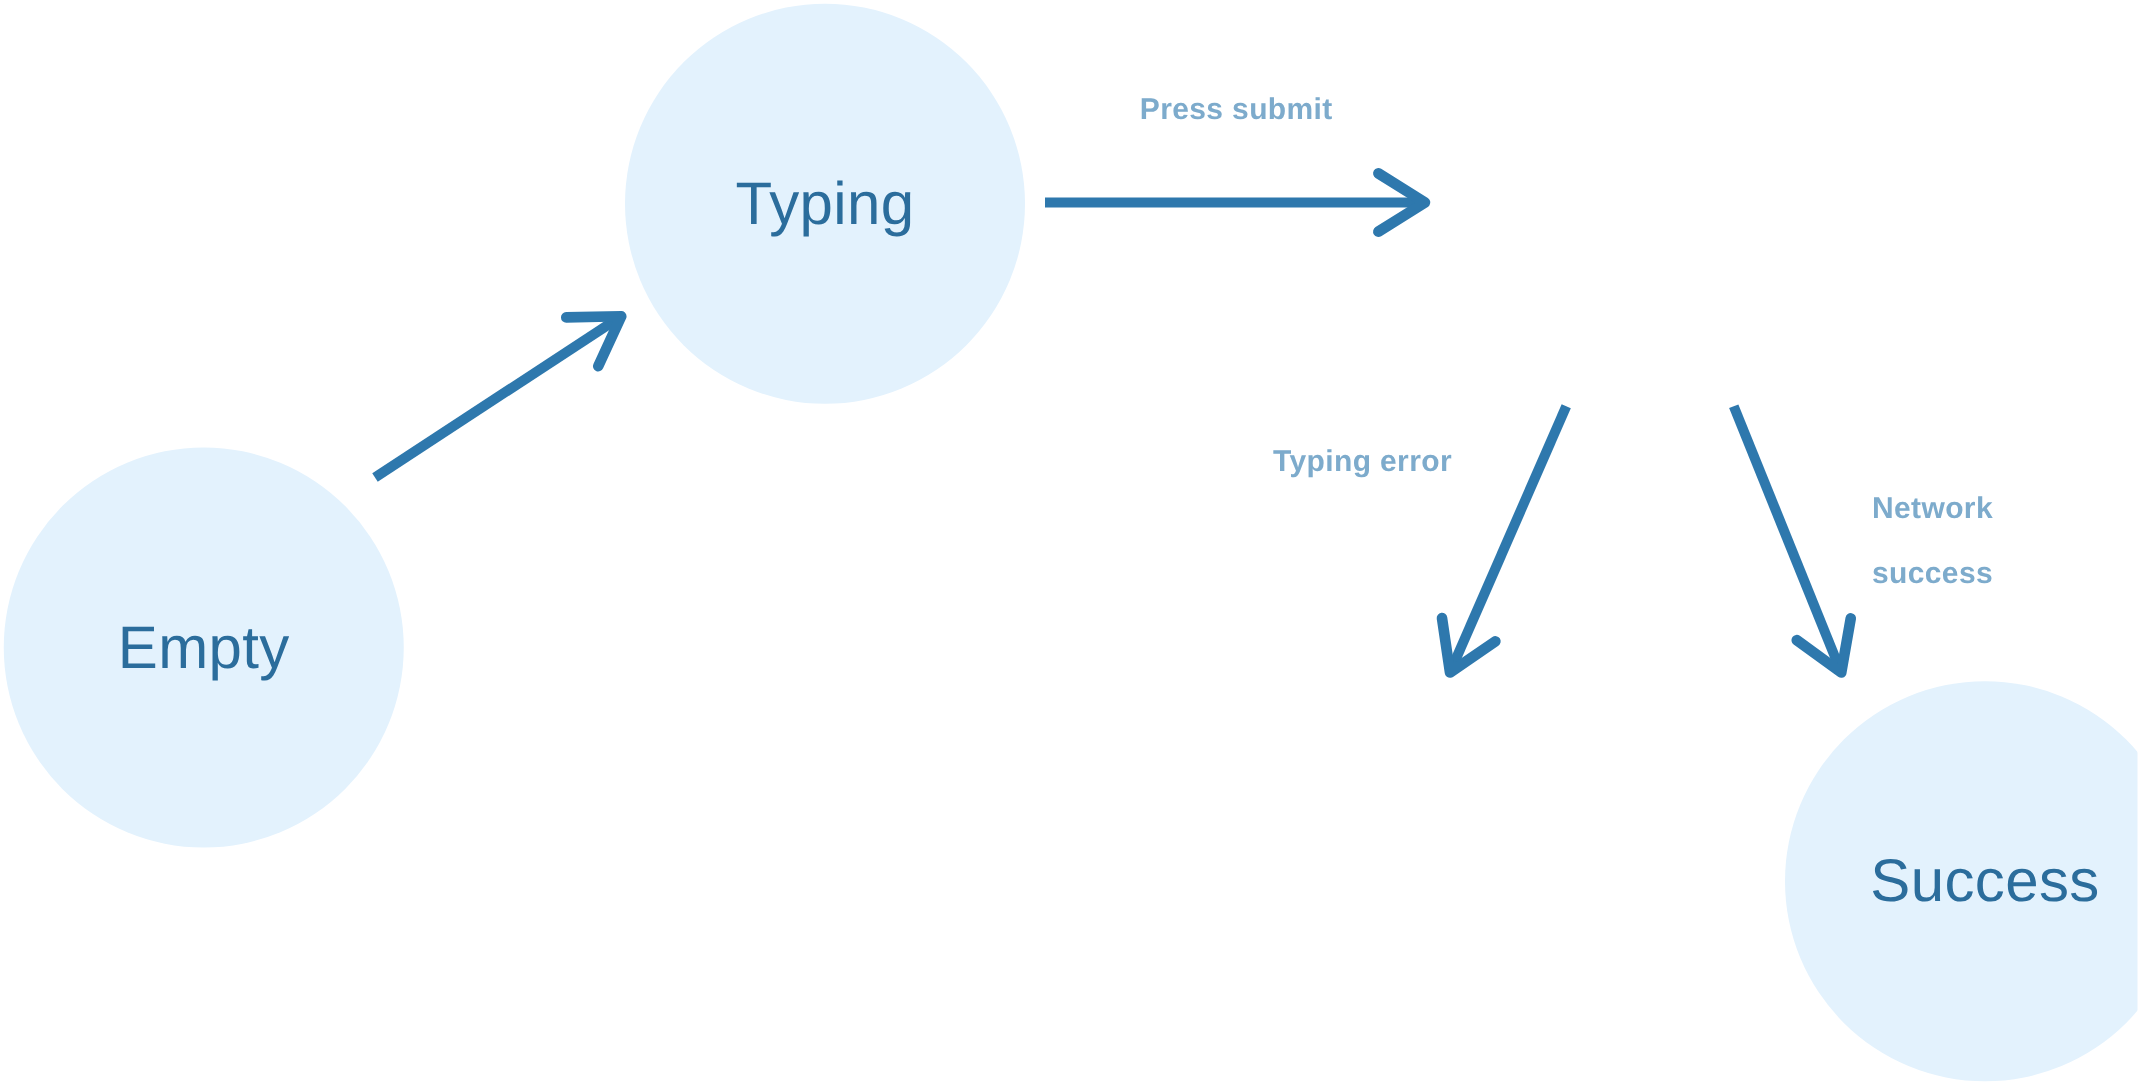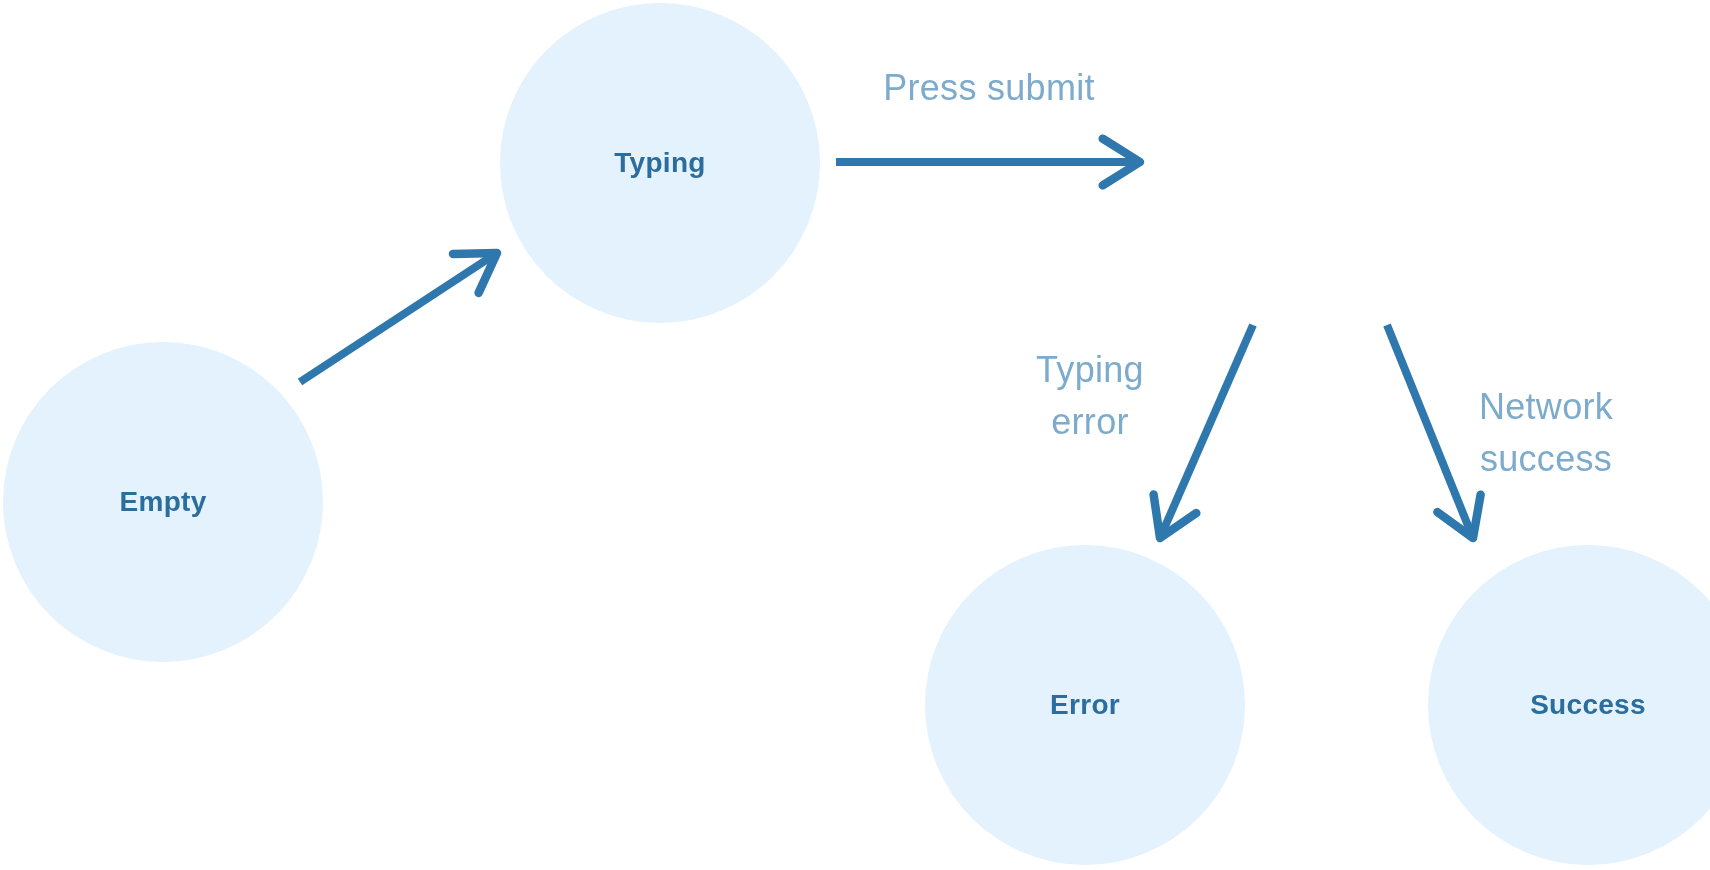--- a/index.html
+++ b/index.html
@@ -19,30 +19,30 @@
     width: 320px;
     height: 320px;
     border-radius: 50%;
     background: #e3f2fd;
     display: flex;
     align-items: center;
     justify-content: center;
   }
   .node-label {
     color: #2b6d9c;
-    font-size: 28px;
-    font-weight: 700;
+    font-size: 48px;
+    font-weight: 400;
     letter-spacing: 0.3px;
     text-align: center;
   }
   .edge-label {
     position: absolute;
     color: #7dabcc;
-    font-size: 36px;
-    font-weight: 400;
+    font-size: 24px;
+    font-weight: 700;
     line-height: 52px;
     letter-spacing: 0.3px;
     text-align: center;
   }
   .edge-label.nowrap { white-space: nowrap; }
   svg.arrows {
     position: absolute;
     left: 0;
     top: 0;
     pointer-events: none;
@@ -81,32 +81,29 @@
       <path class="shaft" d="M1253 325 L1160 538"></path>
       <path class="head" d="M1153.6 494.5 L1160 538 L1196.3 513.1"></path>
     </g>
 
     <g>
       <path class="shaft" d="M1387 325 L1473 538"></path>
       <path class="head" d="M1437.4 512.1 L1473 538 L1480.6 494.7"></path>
     </g>
   </svg>
 
-  <div class="node" style="left:3px; top:342px;">
+  <div class="node" style="left:3px; top:358px;">
     <span class="node-label">Empty</span>
   </div>
 
   <div class="node" style="left:500px; top:3px;">
     <span class="node-label">Typing</span>
   </div>
 
 
-  <div class="node" style="left:925px; top:545px;">
-    <span class="node-label">Error</span>
-  </div>
 
   <div class="node" style="left:1428px; top:545px;">
     <span class="node-label">Success</span>
   </div>
 
 
   <div class="edge-label nowrap" style="left:839px; top:62px; width:300px;">Press submit</div>
 
   <div class="edge-label" style="left:1000px; top:344px; width:180px;">Typing error</div>
 

